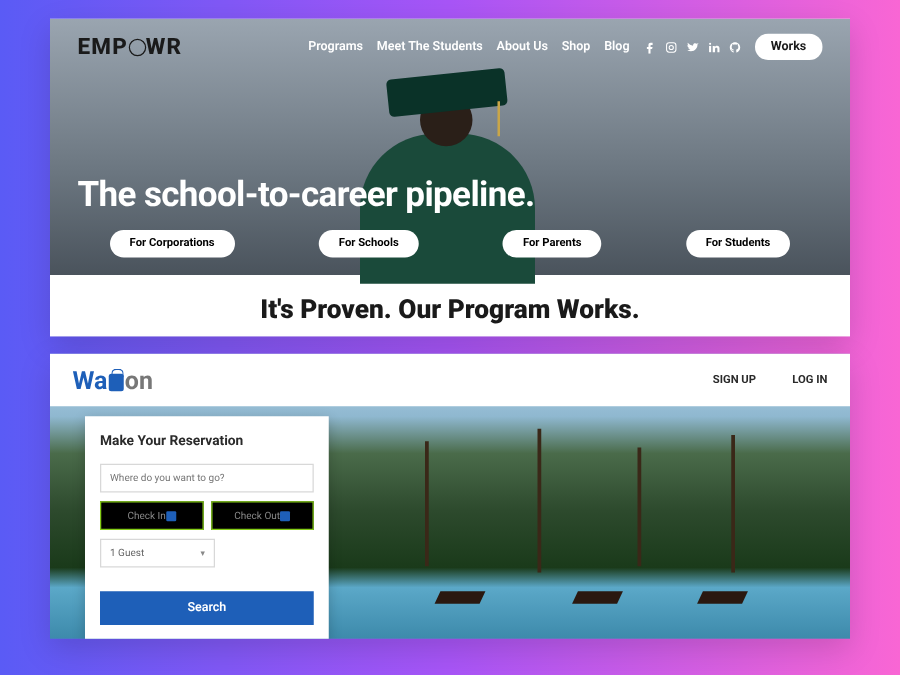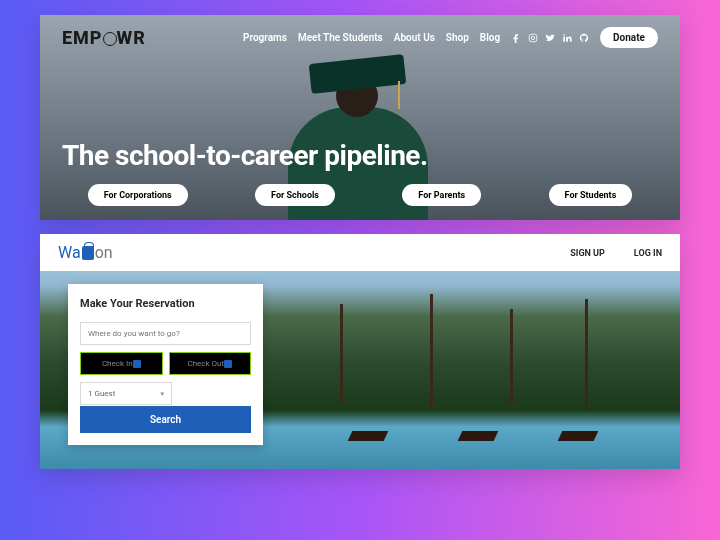--- a/index.html
+++ b/index.html
@@ -20,32 +20,32 @@
 .c1-head{width:42px;height:42px;background:#2a1f18;border-radius:50%;position:absolute;top:20px;left:66px}
 .c1-body{width:140px;height:120px;background:#1a4a3a;border-radius:60px 60px 0 0;position:absolute;top:52px;left:18px}
 .c1-tassel{position:absolute;width:2px;height:28px;background:#c9a648;top:26px;left:128px}
 .c1-tagline{position:absolute;left:22px;top:124px;font-size:28px;font-weight:700;color:#fff;letter-spacing:-.5px}
 .c1-btns{position:absolute;bottom:14px;left:0;right:0;display:flex;justify-content:space-around;padding:0 14px}
 .c1-btn{background:#fff;border-radius:16px;padding:6px 16px;font-size:9px;font-weight:700;cursor:pointer}
 .c1-sub{background:#fff;text-align:center;padding:16px 0 17px;font-size:21px;font-weight:900;color:#1a1a1a}
 
 .c2{height:235px;position:relative;background:linear-gradient(180deg,#b8d4e8 0%,#8fb8d0 22%,#4a6b4a 35%,#2d4a2d 55%,#1a3a1a 75%,#5ba8c8 82%,#3d8aab 100%)}
 .c2-hdr{display:flex;justify-content:space-between;align-items:center;padding:9px 18px;background:#fff}
-.c2-logo{font-size:16px;font-weight:400}
+.c2-logo{font-size:20px;font-weight:700}
 .c2-logo .b{color:#1e5fb8}.c2-logo .g{color:#777}.c2-bag{display:inline-block;width:12px;height:14px;background:#1e5fb8;border-radius:2px;vertical-align:-2px;margin:0 1px;position:relative}
 .c2-bag::before{content:"";position:absolute;top:-4px;left:2px;width:8px;height:6px;border:1.5px solid #1e5fb8;border-bottom:none;border-radius:4px 4px 0 0}
 .c2-auth{display:flex;gap:29px;font-size:9px;font-weight:700;color:#2a2a2a}
 .c2-auth span{cursor:pointer}
 .c2-form{position:absolute;left:28px;top:50px;width:195px;background:#fff;padding:13px 12px 12px;box-shadow:0 3px 10px rgba(0,0,0,.2)}
 .c2-ftitle{font-size:11px;font-weight:700;color:#2a2a2a;margin-bottom:11px}
 .c2-input{width:100%;border:1px solid #d8d8d8;padding:6px 7px;font-size:8px;color:#999;margin-bottom:7px;background:#fff}
 .c2-row{display:flex;gap:6px;margin-bottom:7px}
 .c2-date{flex:1;border:1px solid #84cc16;padding:6px 7px;font-size:8px;color:#888;display:flex;justify-content:center;align-items:center;background:#000000;cursor:pointer}
 .c2-cal{width:8px;height:8px;background:#1e5fb8;border-radius:1px}
-.c2-sel{width:92px;border:1px solid #d8d8d8;padding:6px 7px;font-size:8px;color:#666;display:flex;justify-content:space-between;align-items:center;margin-bottom:1px;cursor:pointer;background:#fff}
+.c2-sel{width:92px;border:1px solid #d8d8d8;padding:6px 7px;font-size:8px;color:#666;display:flex;justify-content:space-between;align-items:center;margin-bottom:19px;cursor:pointer;background:#fff}
 .c2-caret{font-size:7px;color:#888}
 .c2-search{width:100%;background:#1e5fb8;color:#fff;border:none;padding:8px;font-size:10px;font-weight:600;cursor:pointer}
 .c2-palm{position:absolute;width:3px;background:#3a2818}
 .c2-chair{position:absolute;bottom:28px;width:36px;height:10px;background:#2a1810;transform:skewX(-25deg)}
 </style>
 </head>
 <body>
 
 <div class="card">
   <div class="c1-hero">
@@ -70,37 +70,38 @@
             </svg>
           <svg class="c1-icon" viewBox="0 0 24 24">
               <rect x="3" y="9" width="4" height="12"></rect>
               <circle cx="5" cy="5" r="2"></circle>
               <path d="M10 9h4v2c1-1.5 2.5-2.5 4.5-2.5 3 0 4.5 2 4.5 5V21h-4v-6c0-1.5-.5-2.5-2-2.5s-2.5 1-2.5 2.5V21h-4.5z"></path>
             </svg>
           <svg class="c1-icon" viewBox="0 0 24 24">
               <path d="M12 2C6.5 2 2 6.5 2 12c0 4.4 2.9 8.2 6.8 9.5.5.1.7-.2.7-.5v-2c-2.8.6-3.4-1.2-3.4-1.2-.5-1.2-1.1-1.5-1.1-1.5-.9-.6.1-.6.1-.6 1 .1 1.5 1 1.5 1 .9 1.5 2.4 1.1 3 .8.1-.7.4-1.1.6-1.4-2.2-.3-4.6-1.1-4.6-5 0-1.1.4-2 1-2.7-.1-.3-.4-1.3.1-2.7 0 0 .8-.3 2.8 1 .8-.2 1.7-.3 2.5-.3s1.7.1 2.5.3c2-1.3 2.8-1 2.8-1 .5 1.4.2 2.4.1 2.7.6.7 1 1.6 1 2.7 0 3.9-2.4 4.7-4.6 5 .4.3.7 1 .7 2v3c0 .3.2.6.7.5 4-1.3 6.8-5.1 6.8-9.5C22 6.5 17.5 2 12 2z"></path>
             </svg>
         </div>
-        <span class="c1-donate">Donate</span>
+        <span class="c1-donate">Works</span>
       </div>
     </div>
     <div class="c1-grad">
       <div class="c1-body"></div>
         <div class="c1-head"></div>
         <div class="c1-cap"></div>
         <div class="c1-tassel"></div>
     </div>
     <div class="c1-tagline">The school-to-career pipeline.</div>
     <div class="c1-btns">
       <span class="c1-btn">For Corporations</span>
       <span class="c1-btn">For Schools</span>
       <span class="c1-btn">For Parents</span>
       <span class="c1-btn">For Students</span>
     </div>
   </div>
+  <div class="c1-sub">It's Proven. Our Program Works.</div>
 </div>
 
 <div class="card c2">
   <div class="c2-hdr">
     <div class="c2-logo"><span class="b">Wa</span><span class="c2-bag"></span><span class="g">on</span></div>
     <div class="c2-auth">
       <span>SIGN UP</span>
       <span>LOG IN</span>
     </div>
   </div>

